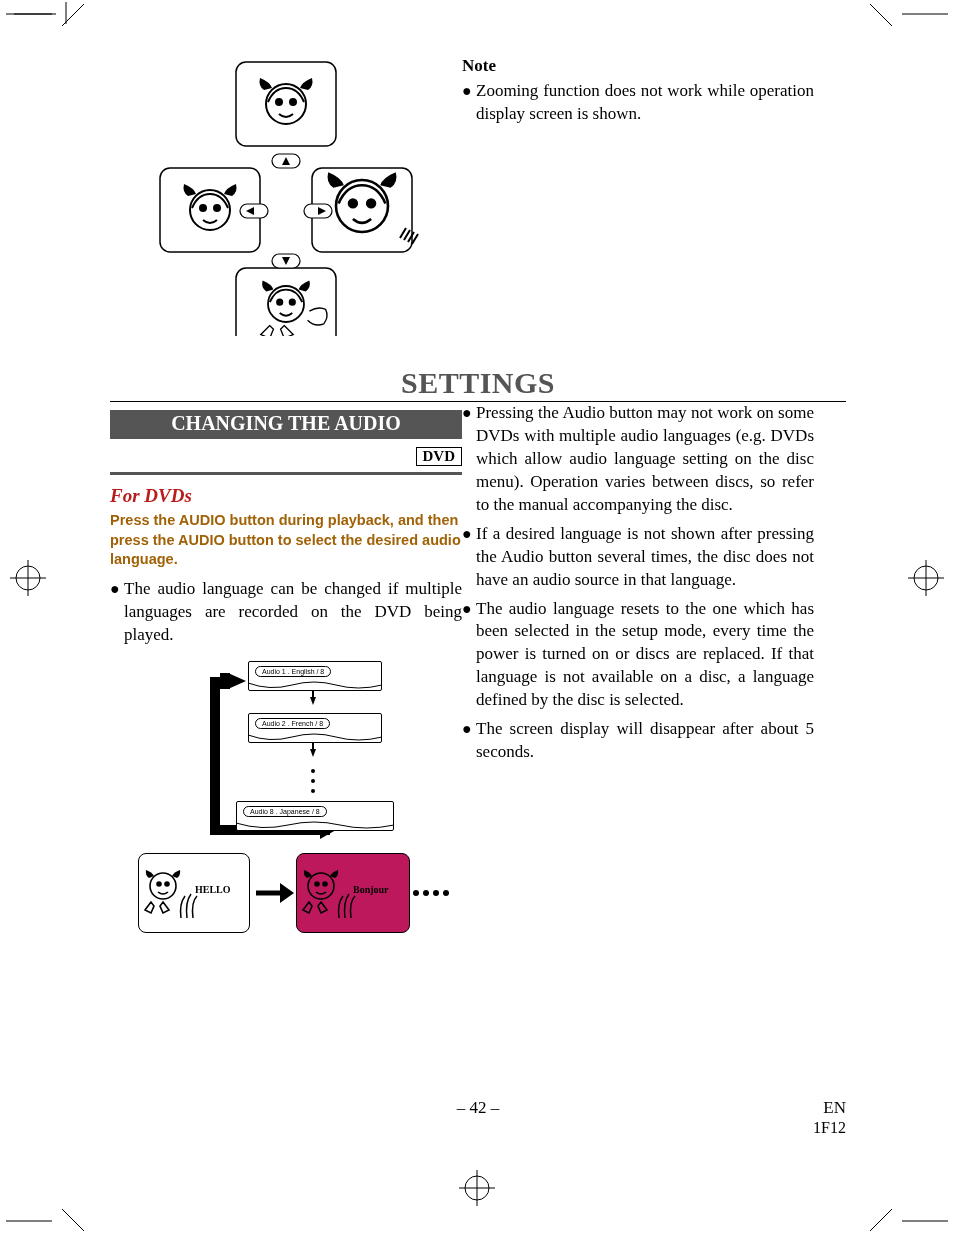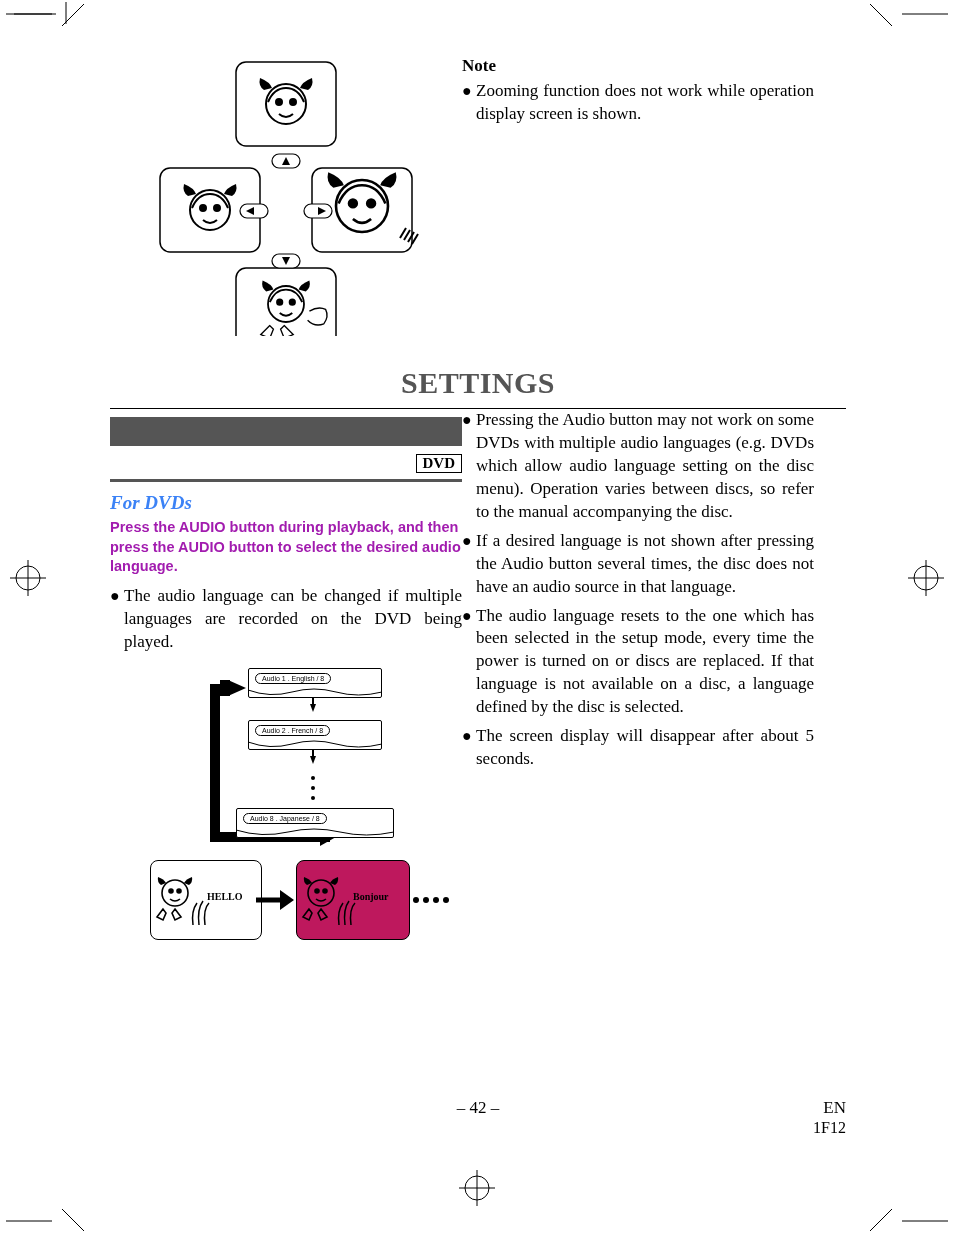--- a/index.html
+++ b/index.html
@@ -55,21 +55,21 @@
   .bullet-row .txt {
     flex: 1;
   }
   .settings-title {
     text-align: center;
     font-size: 30px;
     font-weight: bold;
     color: #555;
     margin-top: 30px;
     border-bottom: 1.5px solid #000;
-    padding-bottom: 8px;
+    padding-bottom: 1px;
     letter-spacing: 0.5px;
   }
   .sec-box {
     background: #555;
     color: #fff;
     text-align: center;
     font-size: 20px;
     font-weight: bold;
     padding: 2px 4px 4px 4px;
     margin-top: 8px;
@@ -93,28 +93,28 @@
   .body-p {
     font-size: 17px;
     line-height: 1.35;
     text-align: justify;
     margin: 0 0 10px 0;
   }
   .subhead {
     font-style: italic;
     font-weight: bold;
     font-size: 19px;
-    color: #3b82f6;
+    color: #b91c1c;
     margin: 4px 0 4px 0;
   }
   .instruction {
     font-family: Arial, Helvetica, sans-serif;
     font-size: 14.5px;
     font-weight: bold;
-    color: #a21caf;
+    color: #a16207;
     line-height: 1.35;
     margin-bottom: 8px;
   }
   .figure {
     margin: 0 auto;
   }
   .page-footer {
     position: absolute;
     left: 110px;
     width: 736px;
@@ -283,21 +283,21 @@
         </div>
       </div>
     </div>
 
     <div class="settings-title">SETTINGS</div>
 
     <div class="two-col" style="margin-top:0;">
 
       <div class="col">
         <div class="sec-box">
-          <br>
+          <span>CHANGING THE AUDIO</span><br>
         </div>
         <div class="dvd-badge-row">
           <span class="dvd-badge">DVD</span>
         </div>
         <div class="thick-rule"></div>
         <div class="subhead">For DVDs</div>
         <div class="instruction">Press the AUDIO button during playback, and then press the AUDIO button to select the desired audio language.</div>
         <div class="bullet-row">
           <div class="dot">●</div>
           <div class="txt">The audio language can be changed if multiple languages are recorded on the DVD being played.</div>
@@ -337,21 +337,21 @@
               </svg>
             <span class="audio-chip" style="position:absolute; left:6px; top:4px;">Audio 2 . French / 8</span>
           </div>
           <div style="position:absolute; left:100px; top:148px; width:156px; height:28px; border:1px solid #000; border-radius:2px; background:#fff;">
             <svg style="position:absolute;left:-1px;bottom:-1px;" width="158" height="10">
                 <path d="M0 2 Q26 10 52 4 T104 4 T158 4" fill="none" stroke="#000"></path>
               </svg>
             <span class="audio-chip" style="position:absolute; left:6px; top:4px;">Audio 8 . Japanese / 8</span>
           </div>
 
-          <div style="position:absolute; left:14px; top:200px; width:110px; height:78px; border:1.5px solid #000; border-radius:8px; background:#fff;">
+          <div style="position:absolute; left:2px; top:200px; width:110px; height:78px; border:1.5px solid #000; border-radius:8px; background:#fff;">
             <svg width="40" height="60" style="position:absolute; left:4px; top:10px;">
                 <g stroke="#000" fill="none" stroke-width="1.6" transform="translate(20,22)">
                   <circle r="13"></circle>
                   <circle cx="-4" cy="-2" r="2" fill="#000"></circle>
                   <circle cx="4" cy="-2" r="2" fill="#000"></circle>
                   <path d="M-5 6 q5 4 10 0"></path>
                   <path d="M-14 -8 q-4 -3 -3 -8 q6 2 8 6" fill="#000" stroke="none"></path>
                   <path d="M14 -8 q4 -3 3 -8 q-6 2 -8 6" fill="#000" stroke="none"></path>
                   <path d="M-12 16 l-6 8 l6 3 l3 -7z M0 16 l6 8 l-6 3 l-3 -7z"></path>
                 </g>

